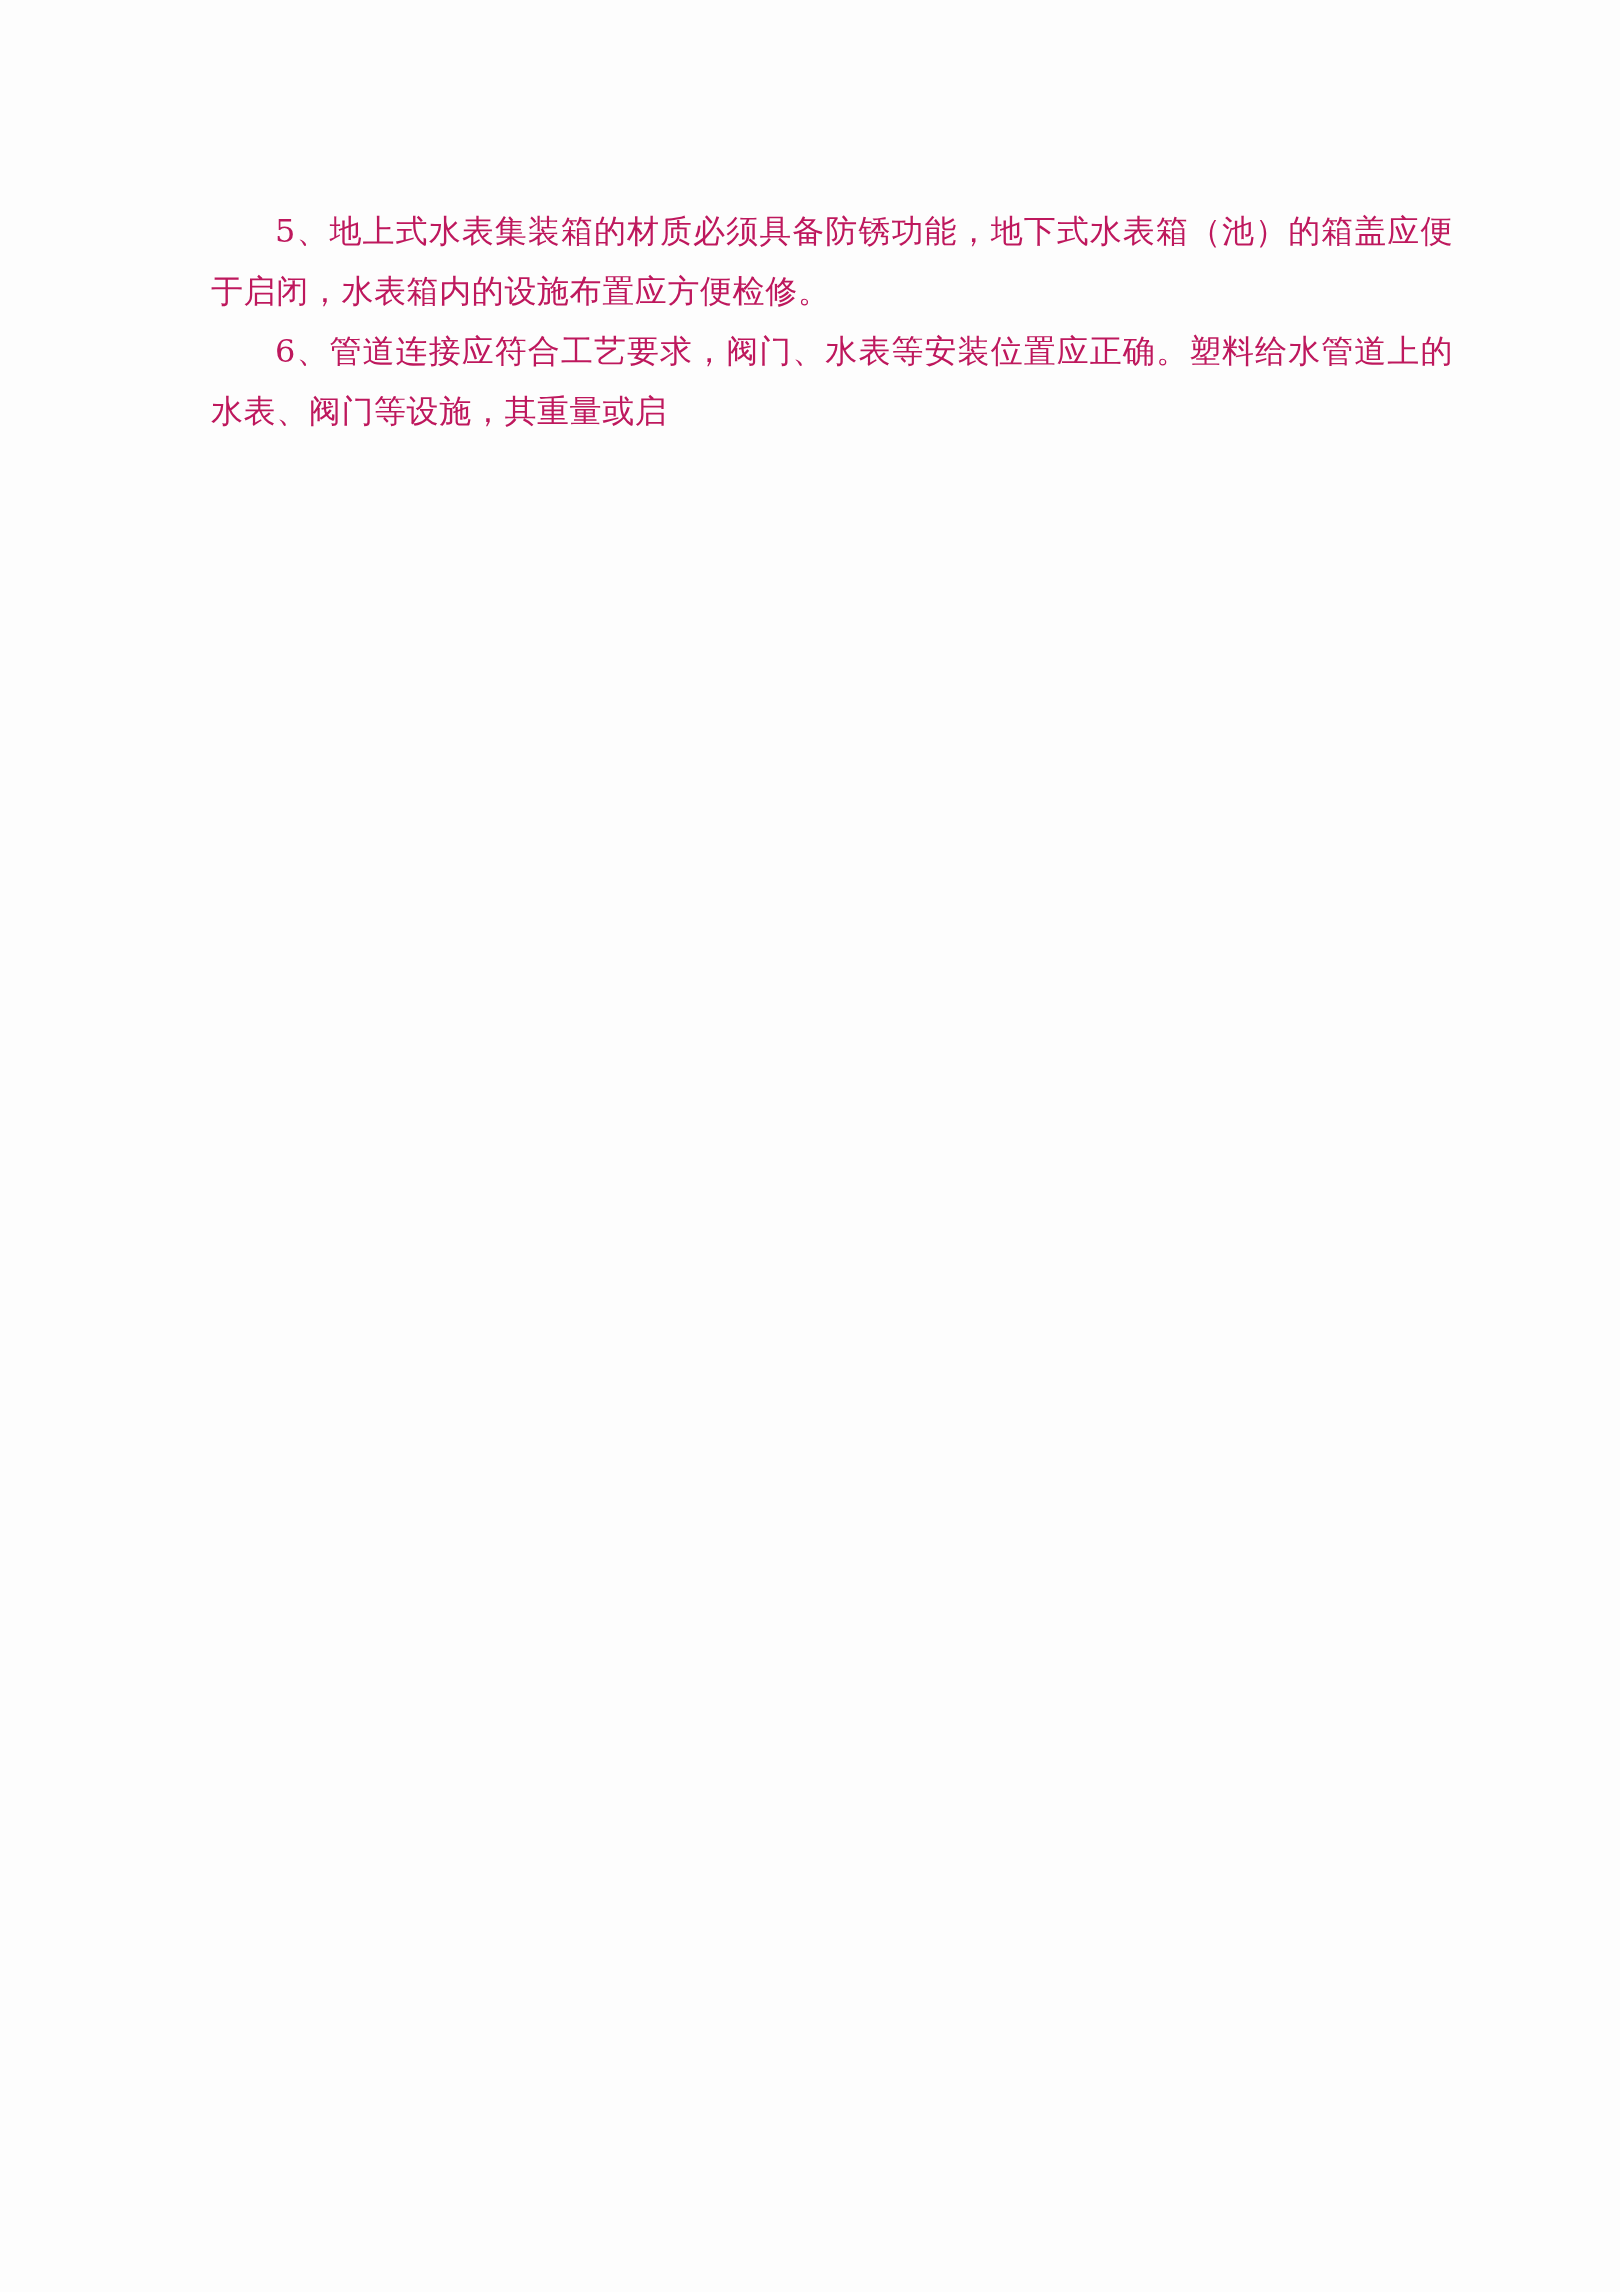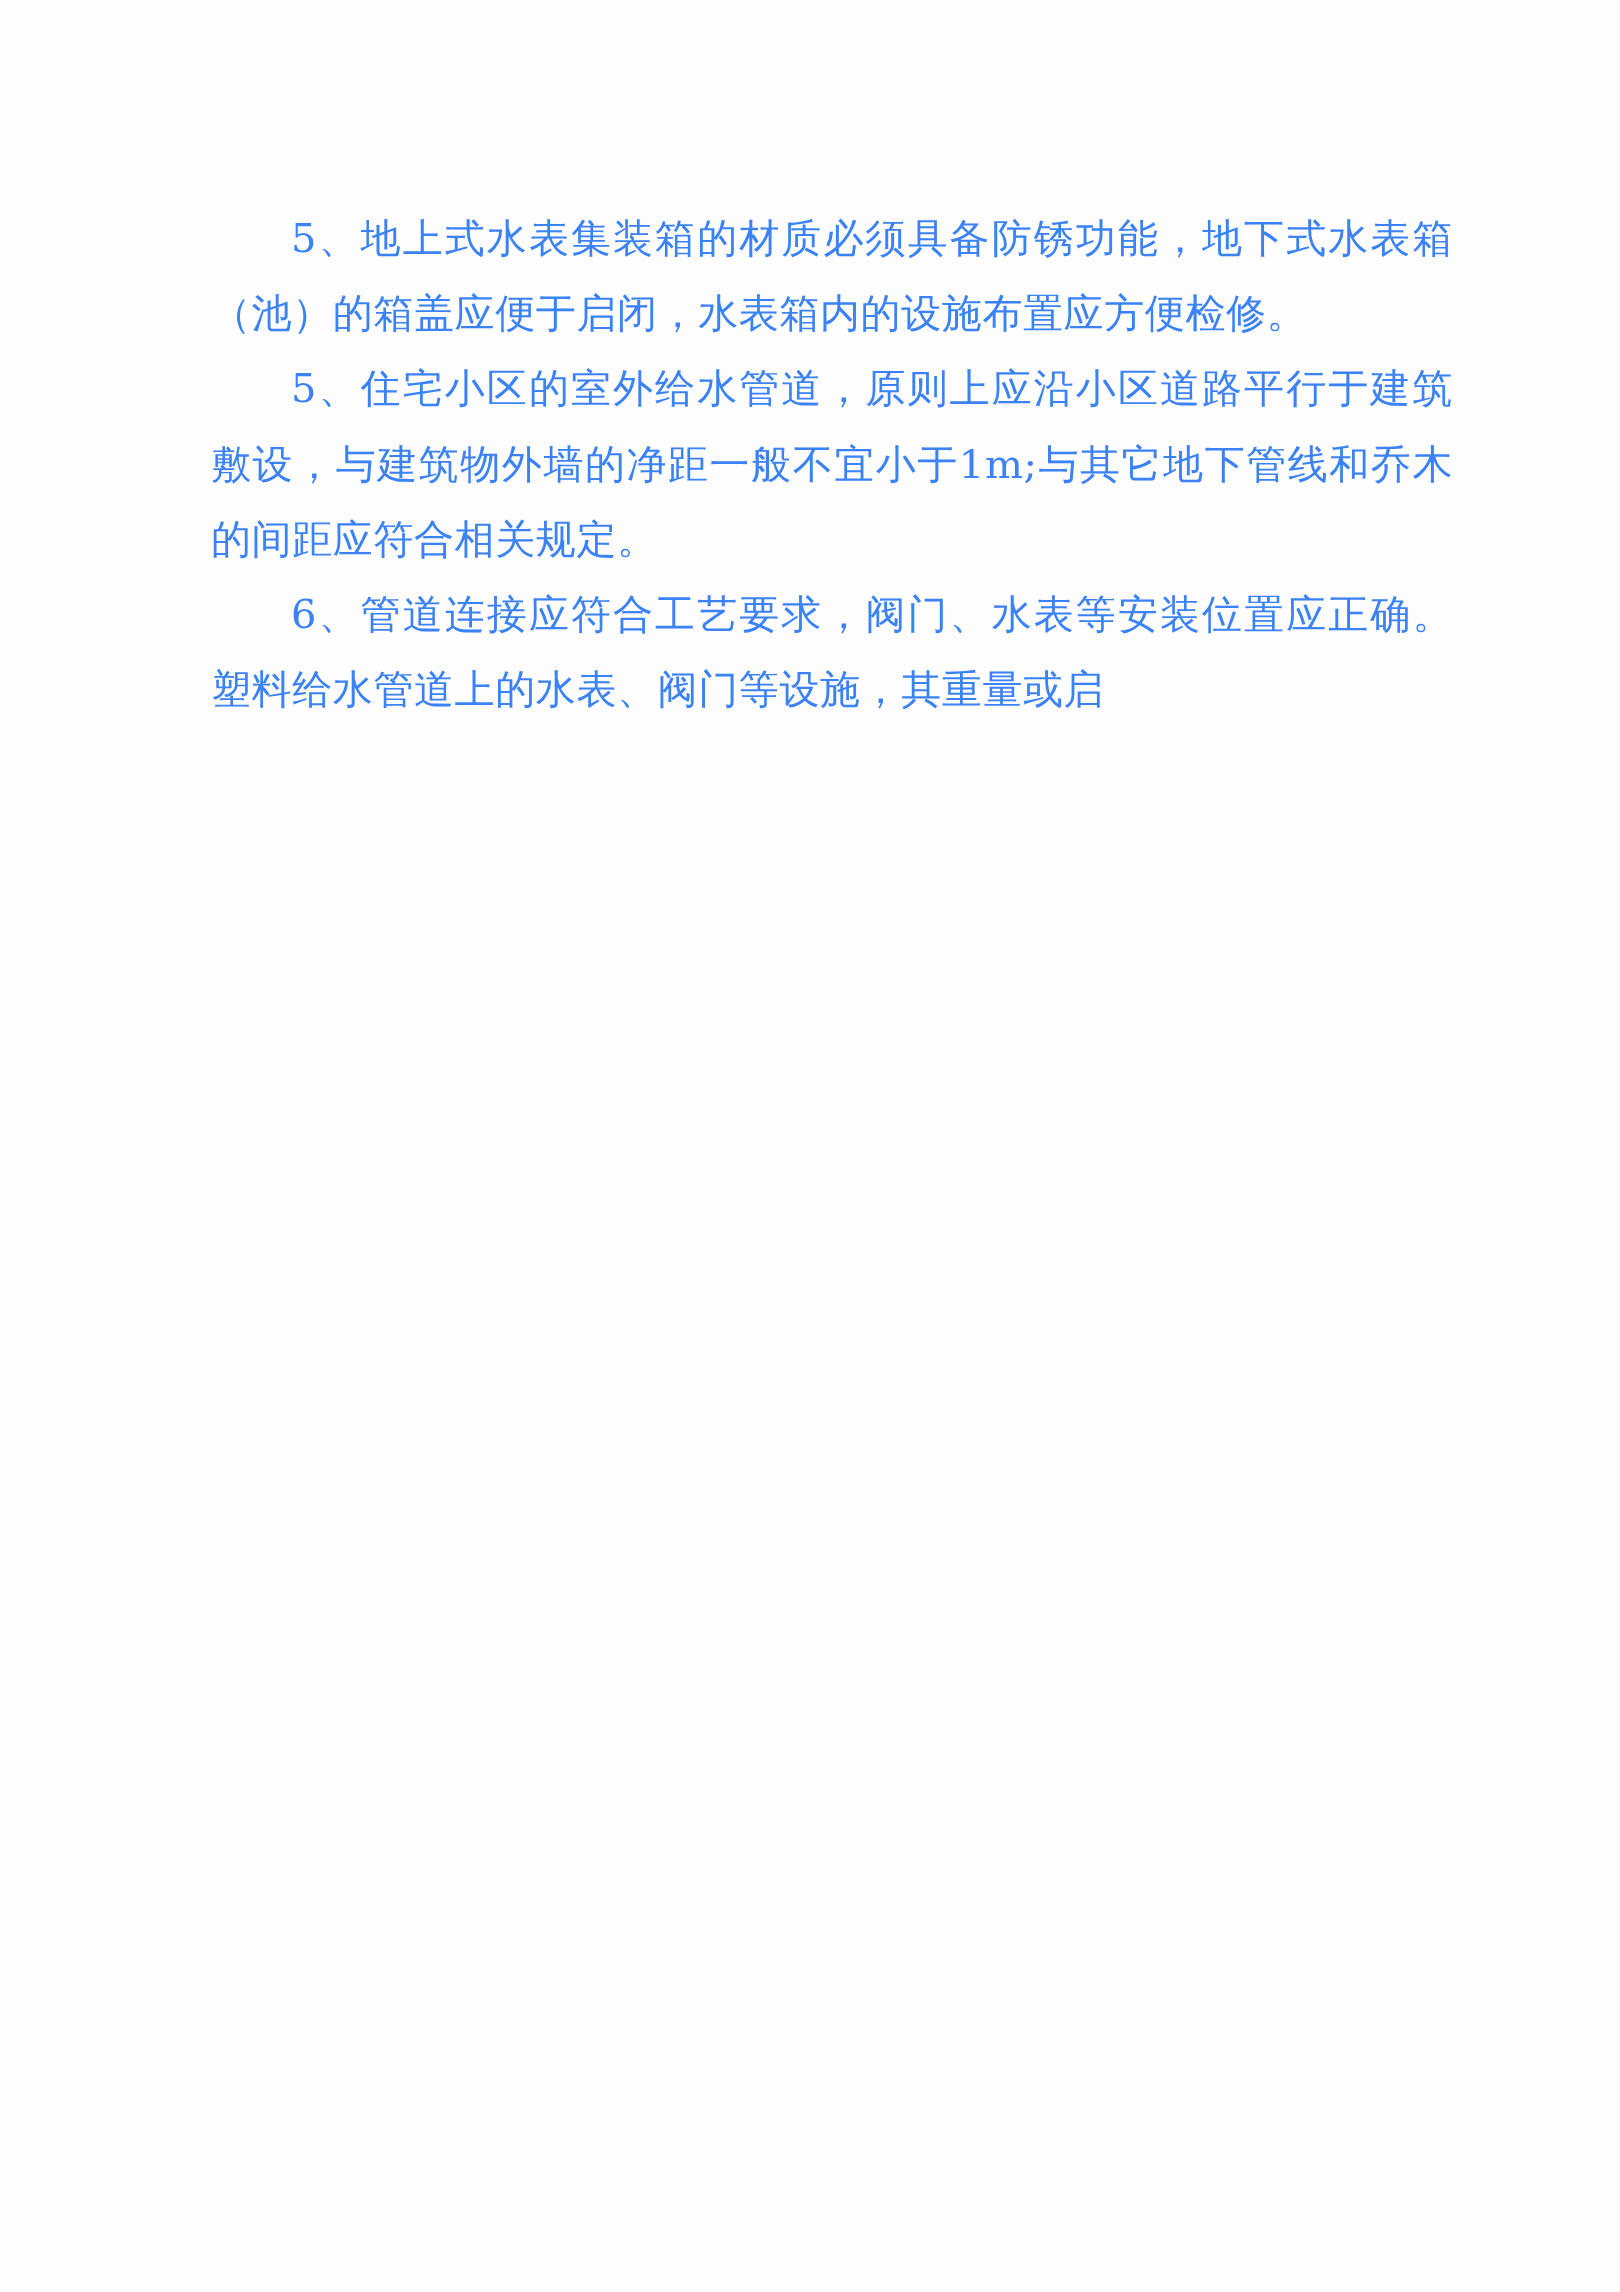--- a/index.html
+++ b/index.html
@@ -15,23 +15,23 @@
   .page {
     position: relative;
     width: 1620px;
     height: 2293px;
     background: #fdfdfd;
     box-sizing: border-box;
     padding: 201px 167px 0 211px;
     overflow: hidden;
   }
   .doc-body {
-    font-size: 40px;
+    font-size: 32px;
     line-height: 1.88;
-    color: #3b82f6;
+    color: #be185d;
     letter-spacing: 0.6px;
     text-align: justify;
     text-justify: inter-ideograph;
   }
   .para {
     margin: 0 0 0 0;
     text-indent: 2em;
     font-family: "DejaVu Serif", serif;
     white-space: normal;
   }
@@ -39,17 +39,16 @@
   .doc-body {
     -webkit-font-smoothing: antialiased;
   }
 </style>
 </head>
 <body>
 
 <div class="page">
   <div class="doc-body">
     <p class="para">5、地上式水表集装箱的材质必须具备防锈功能，地下式水表箱（池）的箱盖应便于启闭，水表箱内的设施布置应方便检修。</p>
-    <p class="para">5、住宅小区的室外给水管道，原则上应沿小区道路平行于建筑敷设，与建筑物外墙的净距一般不宜小于1m;与其它地下管线和乔木的间距应符合相关规定。</p>
     <p class="para">6、管道连接应符合工艺要求，阀门、水表等安装位置应正确。塑料给水管道上的水表、阀门等设施，其重量或启</p>
   </div>
 </div>
 
 
 </body></html>

